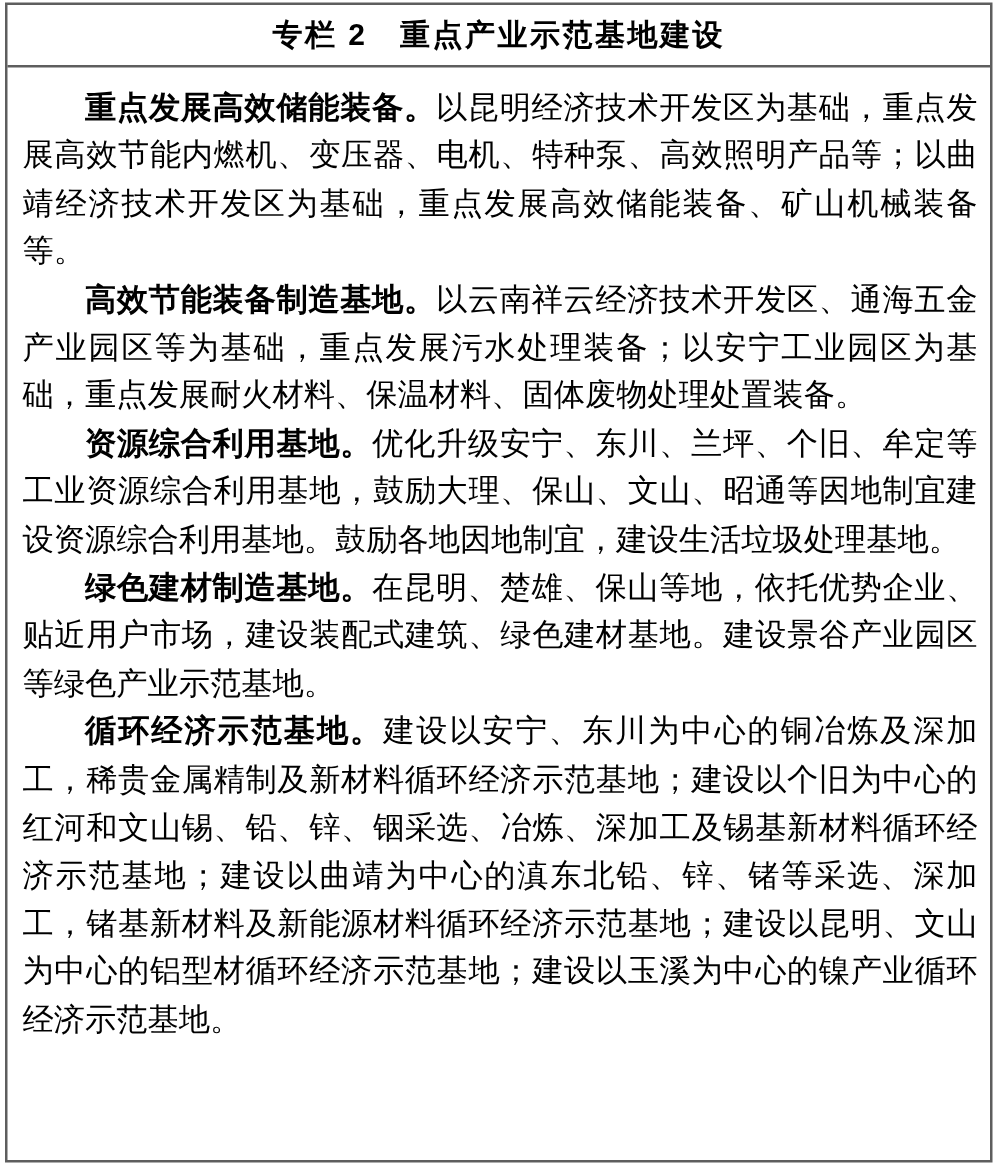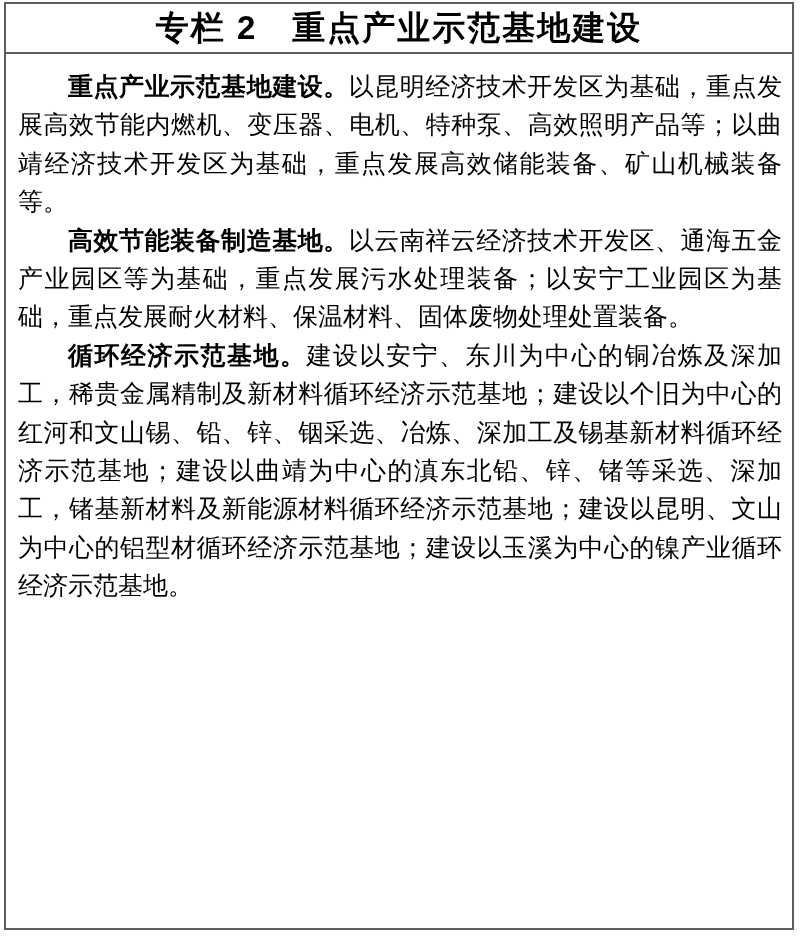--- a/index.html
+++ b/index.html
@@ -27,21 +27,21 @@
   }
   .panel-title {
     height: 50px;
     box-sizing: border-box;
     border-bottom: 2px solid #5e5e5e;
     display: flex;
     align-items: center;
     justify-content: center;
     font-family: "Liberation Sans", "DejaVu Sans", sans-serif;
     font-weight: bold;
-    font-size: 33px;
+    font-size: 24px;
     letter-spacing: 2px;
     color: #000000;
   }
   .panel-body {
     padding: 14px 10px 0 12px;
     font-size: 25px;
     line-height: 38.4px;
     text-align: justify;
     text-justify: inter-character;
   }
@@ -53,17 +53,19 @@
   .lead {
     font-weight: bold;
   }
 </style>
 </head>
 <body>
 
 <div class="panel">
   <div class="panel-title">专栏 2　重点产业示范基地建设</div>
   <div class="panel-body">
-    <p><span class="lead">重点产业示范基地建设。</span><span>以昆明经济技术开发区为基础，重点发展高效节能内燃机、变压器、电机、特种泵、高效照明产品等；以曲靖经济技术开发区为基础，重点发展高效储能装备、矿山机械装备等。</span></p>
+    <p><span class="lead">重点发展高效储能装备。</span><span>以昆明经济技术开发区为基础，重点发展高效节能内燃机、变压器、电机、特种泵、高效照明产品等；以曲靖经济技术开发区为基础，重点发展高效储能装备、矿山机械装备等。</span></p>
     <p><span class="lead">高效节能装备制造基地。</span><span>以云南祥云经济技术开发区、通海五金产业园区等为基础，重点发展污水处理装备；以安宁工业园区为基础，重点发展耐火材料、保温材料、固体废物处理处置装备。</span></p>
+    <p><span class="lead">资源综合利用基地。</span><span>优化升级安宁、东川、兰坪、个旧、牟定等工业资源综合利用基地，鼓励大理、保山、文山、昭通等因地制宜建设资源综合利用基地。鼓励各地因地制宜，建设生活垃圾处理基地。</span></p>
+    <p><span class="lead">绿色建材制造基地。</span><span>在昆明、楚雄、保山等地，依托优势企业、贴近用户市场，建设装配式建筑、绿色建材基地。建设景谷产业园区等绿色产业示范基地。</span></p>
     <p><span class="lead">循环经济示范基地。</span><span>建设以安宁、东川为中心的铜冶炼及深加工，稀贵金属精制及新材料循环经济示范基地；建设以个旧为中心的红河和文山锡、铅、锌、铟采选、冶炼、深加工及锡基新材料循环经济示范基地；建设以曲靖为中心的滇东北铅、锌、锗等采选、深加工，锗基新材料及新能源材料循环经济示范基地；建设以昆明、文山为中心的铝型材循环经济示范基地；建设以玉溪为中心的镍产业循环经济示范基地。</span></p>
   </div>
 </div>
 
 </body></html>

